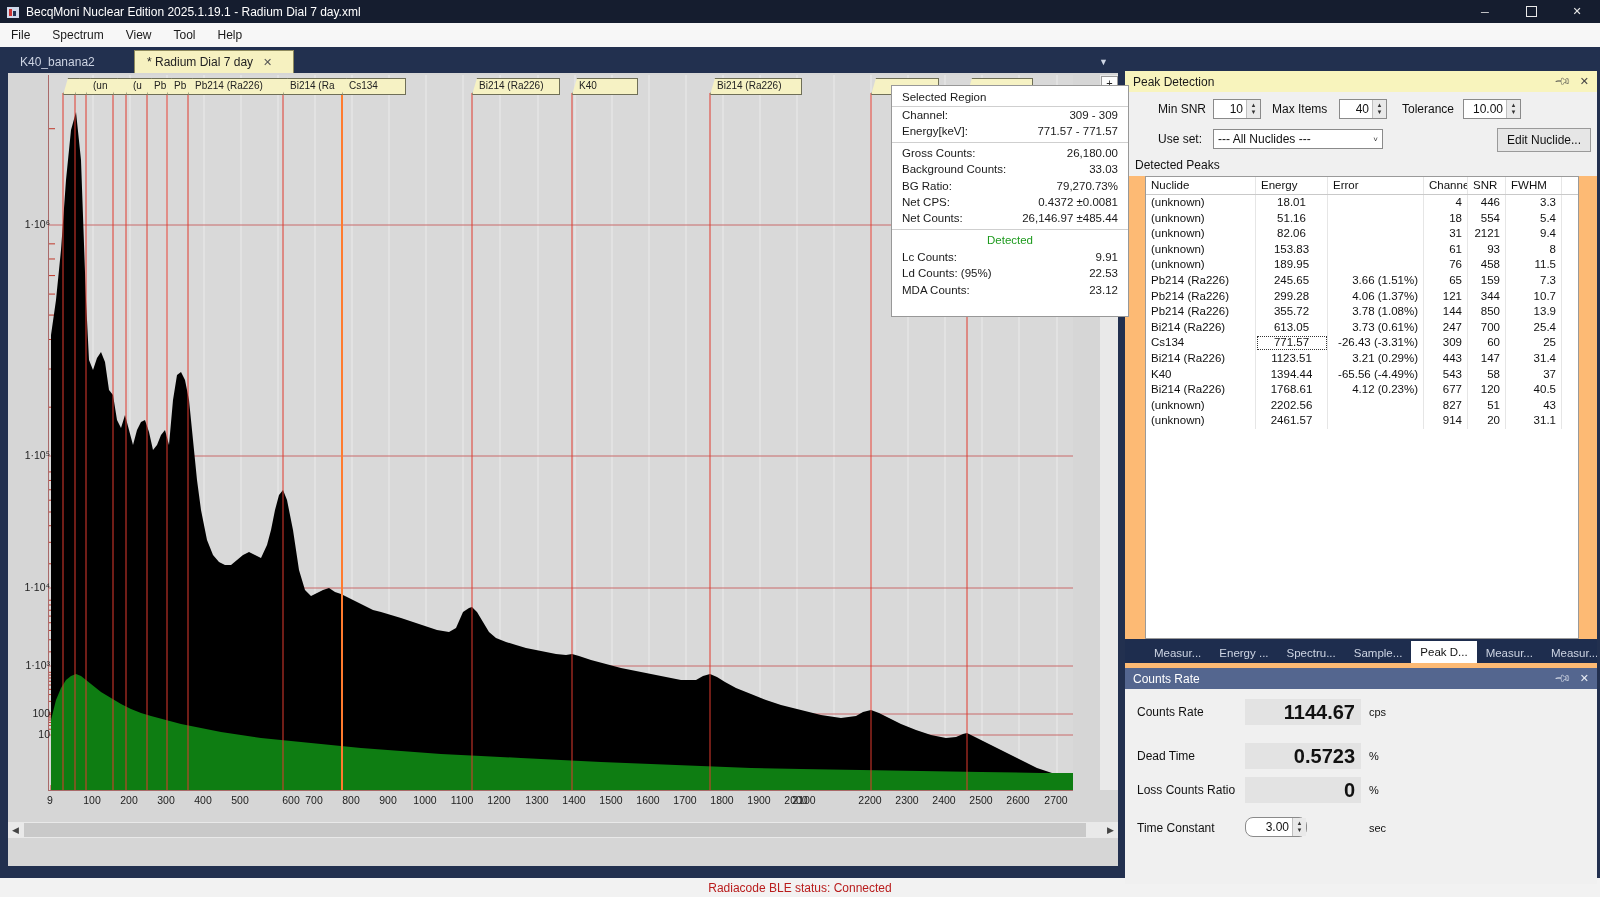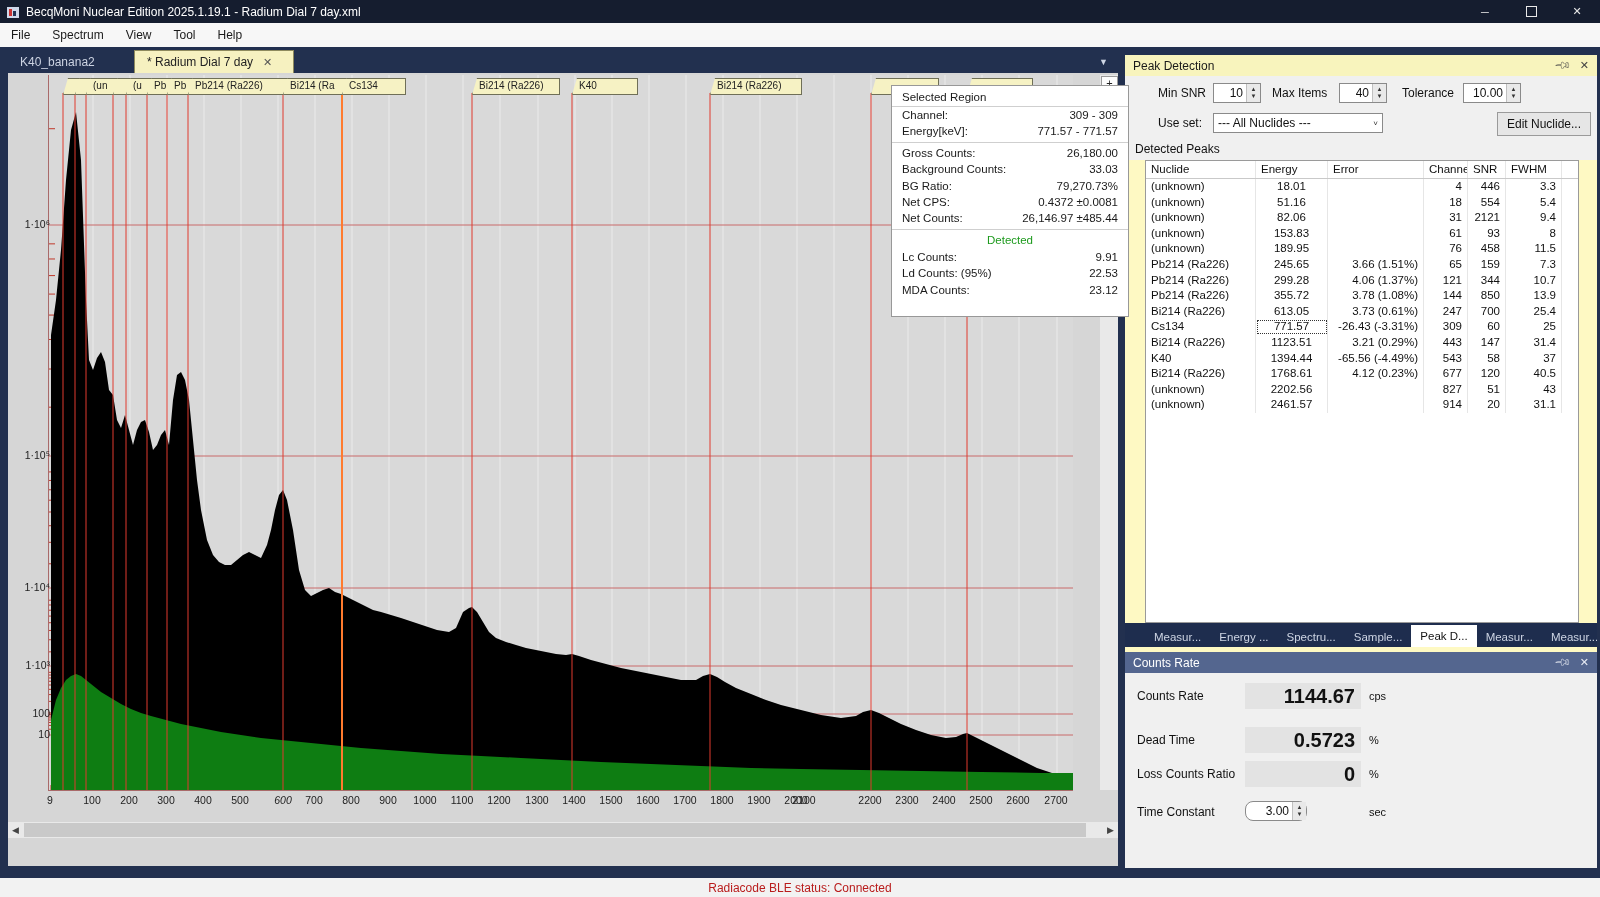--- a/index.html
+++ b/index.html
@@ -51,21 +51,21 @@
   .drop{font-size:8px;color:#333;margin-left:3px;}
   .spin{display:flex;border:1px solid #8a8a8a;background:#fff;height:18px;align-items:center;}
   .spin .val{width:40px;padding:0 3px;font-size:12px;}
   .spinarrows{width:13px;height:18px;border-left:1px solid #c0c0c0;display:flex;flex-direction:column;
     align-items:center;justify-content:center;font-size:6px;color:#333;background:#e9e9e9;line-height:7px;}
   
   #statusdivider{left:0;top:866px;width:1600px;height:12px;background:#22304f;}
   #statusbar{left:0;top:878px;width:1600px;height:19px;background:#f2f2f2;
     display:flex;align-items:center;justify-content:center;font-size:12px;color:#b91c1c;}
   
-  #rightpanel{left:1125px;top:55px;width:472px;height:813px;background:#fef9c3;}
+  #rightpanel{left:1125px;top:71px;width:472px;height:813px;background:#fdba74;}
   #pd-header{left:0;top:0;width:472px;height:21px;background:#f8f4bd;color:#1a1a1a;
     font-size:12px;display:flex;align-items:center;padding-left:8px;box-sizing:border-box;}
   .hdr-icons{margin-left:auto;display:flex;align-items:center;gap:10px;padding-right:8px;}
   .pinglyph{display:inline-block;transform:rotate(45deg);font-size:11px;}
   #pd-controls{left:0;top:21px;width:472px;height:84px;background:#f0f0f0;font-size:12px;color:#111;text-decoration:underline;}
   .ctl{position:absolute;display:flex;align-items:center;}
   .combo{border:1px solid #8a8a8a;background:#fff;height:20px;display:flex;align-items:center;
     padding:0 4px;box-sizing:border-box;}
   .combo .drop{margin-left:auto;}
   .button{border:1px solid #9a9a9a;background:#e6e6e6;height:22px;display:flex;align-items:center;
@@ -331,21 +331,21 @@
       <div class="ylab" style="top: 634px;">100</div>
       <div class="ylab" style="top: 655px;">10</div>
     </div>
   <div id="xlabels">
       <div class="xlab" style="left: 42px;">9</div>
       <div class="xlab" style="left: 84px;">100</div>
       <div class="xlab" style="left: 121px;">200</div>
       <div class="xlab" style="left: 158px;">300</div>
       <div class="xlab" style="left: 195px;">400</div>
       <div class="xlab" style="left: 232px;">500</div>
-      <div class="xlab" style="left: 275px; font-style: italic;">600</div>
+      <div class="xlab" style="left: 283px;">600</div>
       <div class="xlab" style="left: 306px;">700</div>
       <div class="xlab" style="left: 343px;">800</div>
       <div class="xlab" style="left: 380px;">900</div>
       <div class="xlab" style="left: 417px;">1000</div>
       <div class="xlab" style="left: 454px;">1100</div>
       <div class="xlab" style="left: 491px;">1200</div>
       <div class="xlab" style="left: 529px;">1300</div>
       <div class="xlab" style="left: 566px;">1400</div>
       <div class="xlab" style="left: 603px;">1500</div>
       <div class="xlab" style="left: 640px;">1600</div>

